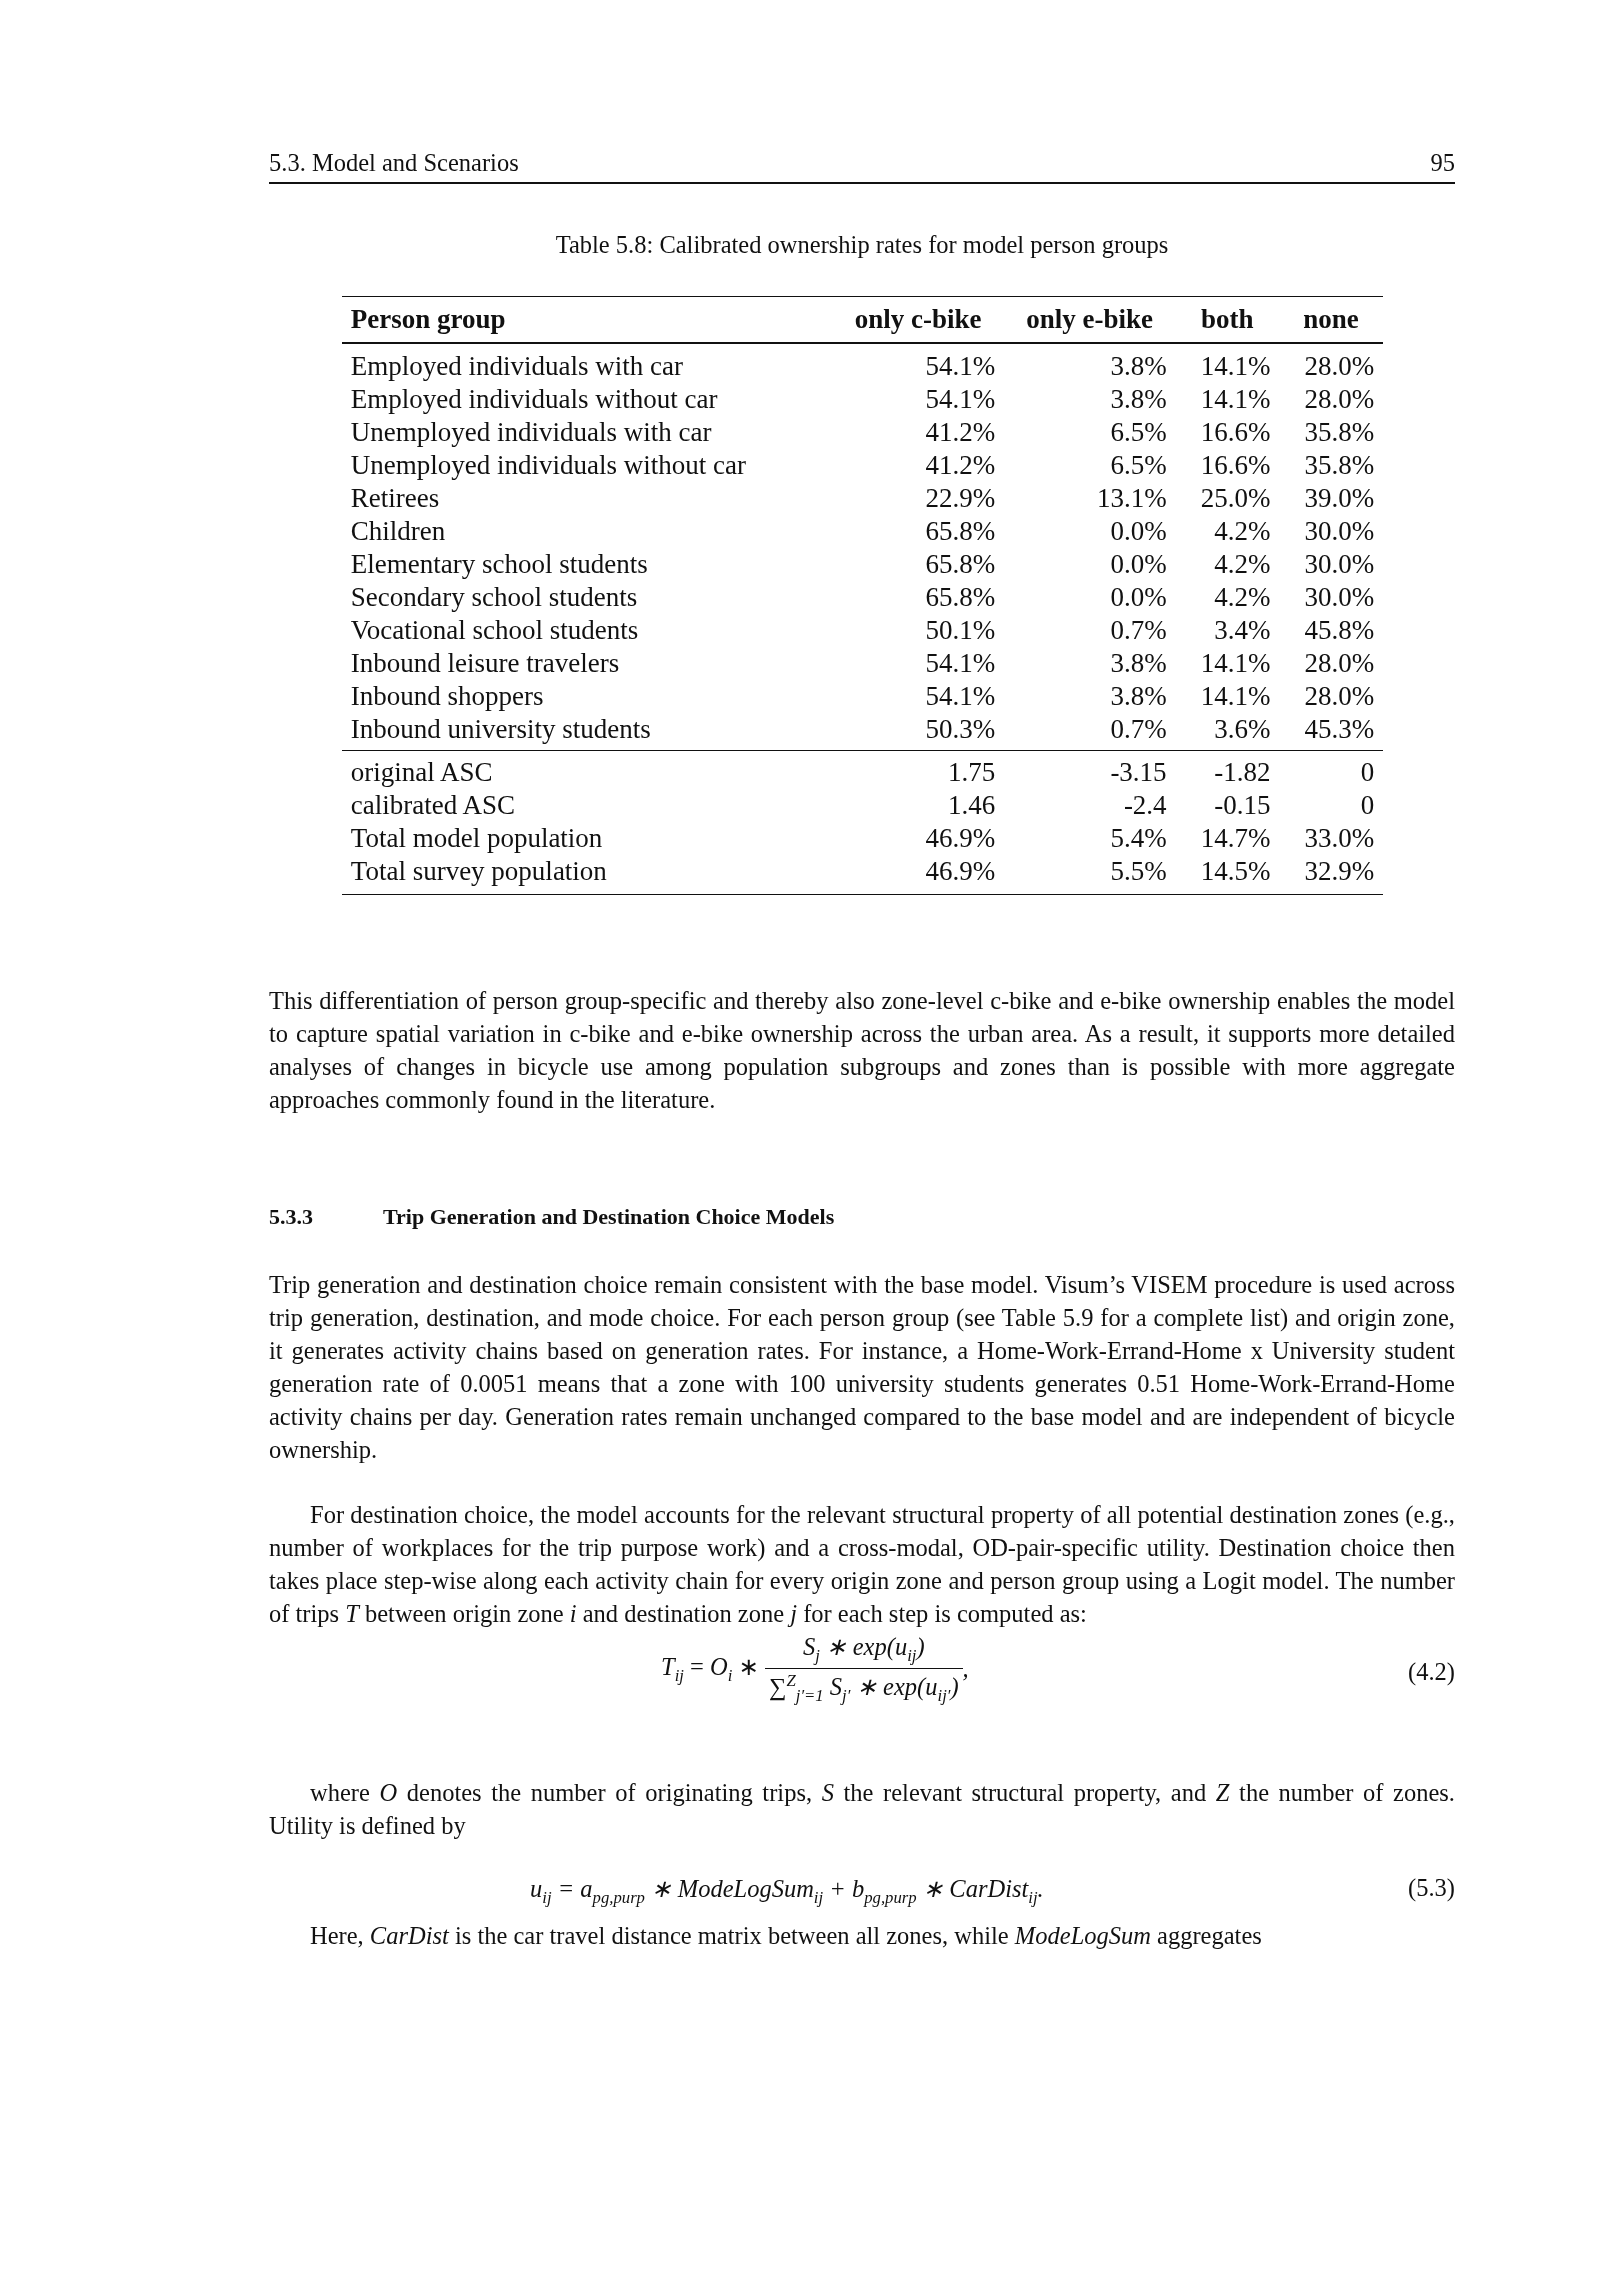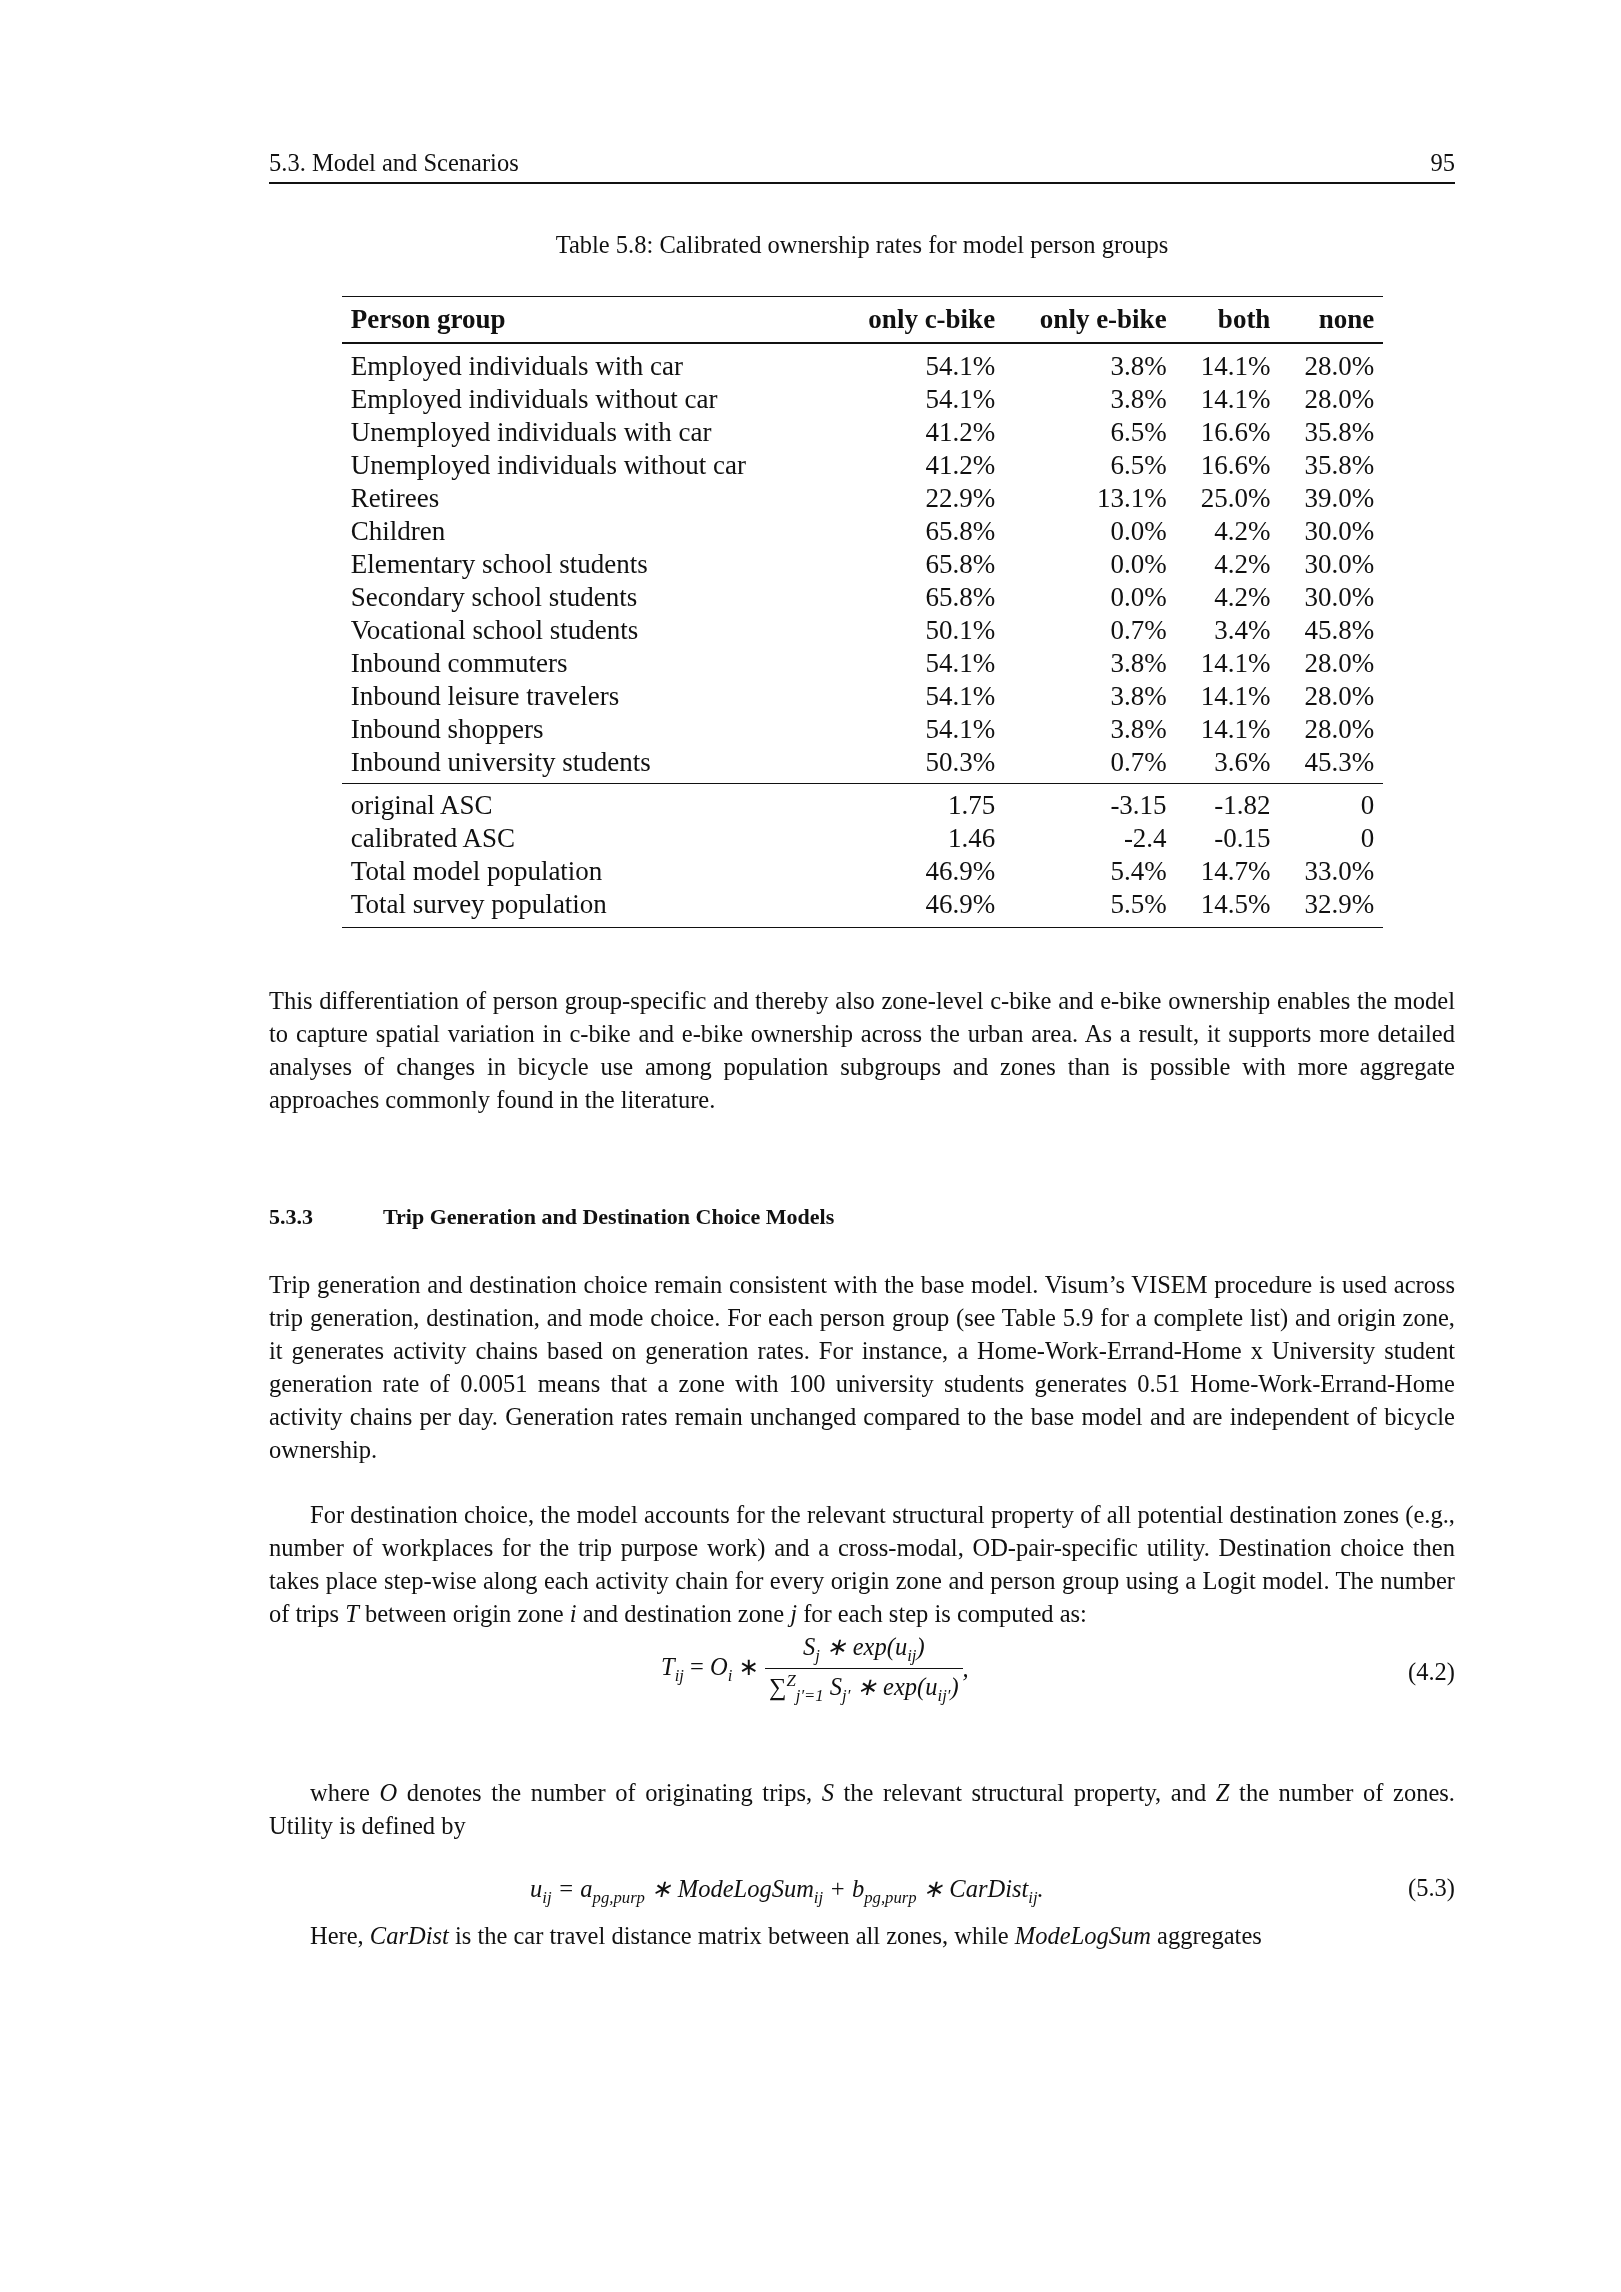--- a/index.html
+++ b/index.html
@@ -3,21 +3,21 @@
 <meta charset="utf-8">
 <style>
   html, body { margin: 0; padding: 0; background: #ffffff; }
   body { width: 1621px; height: 2293px; position: relative; font-family: "DejaVu Serif", "Liberation Serif", serif; color: #111; }
   .page { position: absolute; left: 269px; top: 0; width: 1186px; }
   .running-head { position: absolute; top: 147px; left: 0; width: 1186px; height: 35px; border-bottom: 2px solid #111; font-size: 24.5px; font-family: "Liberation Serif", serif; text-decoration: underline; }
   .running-head .left { position: absolute; left: 0; top: 2px; }
   .running-head .right { position: absolute; right: 0; top: 2px; }
   .caption { position: absolute; top: 231px; left: 0; width: 1186px; text-align: center; font-size: 24.5px; font-family: "Liberation Serif", serif; }
   table.tbl { position: absolute; top: 296px; left: 73px; width: 1041px; border-collapse: collapse; font-family: "Liberation Serif", serif; font-size: 27px; }
-  table.tbl th { font-weight: bold; padding: 5.9px 8.8px 5.9px 8.8px; height: 33px; text-align: right; }
+  table.tbl th { font-weight: bold; padding: 5.9px 8.8px 5.9px 8.8px; height: 33px; }
   table.tbl th.first { text-align: left; }
   table.tbl thead tr { border-top: 1.5px solid #111; border-bottom: 2.5px solid #111; }
   table.tbl td { padding: 0 8.8px; height: 33px; text-align: right; white-space: nowrap; }
   table.tbl td.first { text-align: left; }
   table.tbl tbody.groups tr:first-child td { padding-top: 5.9px; }
   table.tbl tbody.groups tr:last-child td { padding-bottom: 3.9px; }
   table.tbl tbody.summary { border-top: 1.5px solid #111; border-bottom: 1.5px solid #111; }
   table.tbl tbody.summary tr:first-child td { padding-top: 5.9px; }
   table.tbl tbody.summary tr:last-child td { padding-bottom: 5.9px; }
   .para { position: absolute; left: 0; width: 1186px; font-family: "Liberation Serif", serif; font-size: 24.5px; line-height: 33px; text-align: justify; }
@@ -112,27 +112,20 @@
           <td>30.0%</td>
         </tr>
         <tr>
           <td class="first">Vocational school students</td>
           <td>50.1%</td>
           <td>0.7%</td>
           <td>3.4%</td>
           <td>45.8%</td>
         </tr>
         <tr>
-          <td class="first">Inbound commuters</td>
-          <td>54.1%</td>
-          <td>3.8%</td>
-          <td>14.1%</td>
-          <td>28.0%</td>
-        </tr>
-        <tr>
           <td class="first">Inbound leisure travelers</td>
           <td>54.1%</td>
           <td>3.8%</td>
           <td>14.1%</td>
           <td>28.0%</td>
         </tr>
         <tr>
           <td class="first">Inbound shoppers</td>
           <td>54.1%</td>
           <td>3.8%</td>

